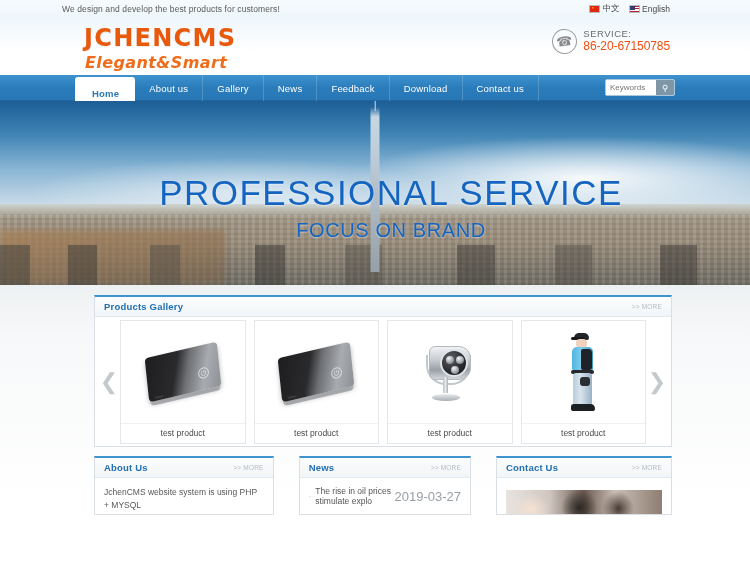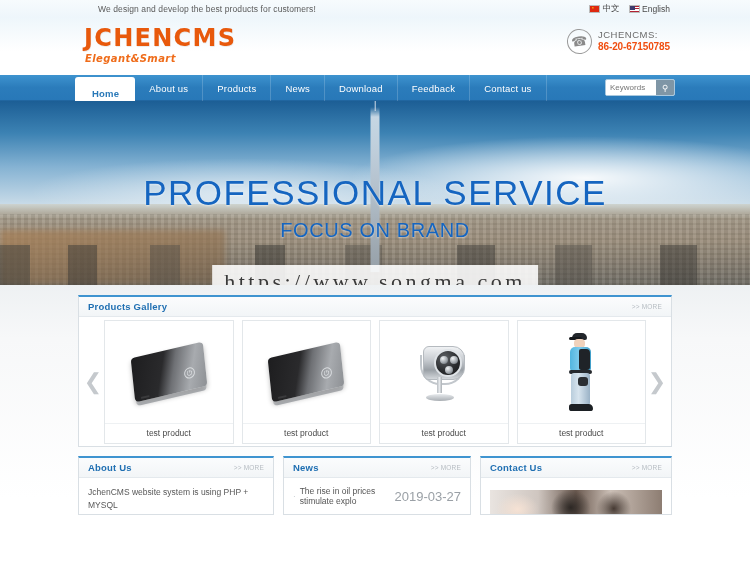--- a/index.html
+++ b/index.html
@@ -11,21 +11,21 @@
   }
 
   
   .topbar {
     height: 17px;
     background: linear-gradient(to bottom, #f7fbfd 0%, #eef6fb 100%);
     display: flex; align-items: center;
     font-size: 8.5px; color: #5a5a5a;
     position: relative;
   }
-  .topbar-slogan { margin-left: 98px; letter-spacing: 0.1px; }
+  .topbar-slogan { margin-left: 62px; letter-spacing: 0.1px; }
   .lang-group {
     position: absolute; right: 80px; top: 0; height: 17px;
     display: flex; align-items: center; gap: 9px;
   }
   .lang-item { display: flex; align-items: center; gap: 2.5px; font-size: 8.5px; color: #4a4a4a; }
   .flag { width: 11px; height: 8px; display: inline-block; position: relative; border: 0.5px solid #bbb; }
   .flag-cn { background: #de2910; }
   .flag-cn::after {
     content: ""; position: absolute; left: 1.5px; top: 1px;
     width: 2.5px; height: 2.5px; background: #ffde00;
@@ -47,33 +47,33 @@
   }
   .logo { position: absolute; left: 84px; top: 9px; }
   .logo-main {
     font-family: "DejaVu Sans", sans-serif;
     font-size: 24px; font-weight: bold; color: #e8590c;
     letter-spacing: 1.3px; line-height: 1.05;
     text-shadow: 0.5px 0.5px 0 rgba(0,0,0,0.07);
   }
   .logo-sub {
     font-family: "DejaVu Sans", sans-serif;
-    font-size: 10px; font-weight: bold; color: #ef6c1a;
+    font-size: 16px; font-weight: bold; color: #ef6c1a;
     font-style: italic; letter-spacing: 0.4px; margin-top: 2px; margin-left: 1px;
   }
   .hotline { position: absolute; right: 80px; top: 12px; display: flex; align-items: center; gap: 6px; }
   .phone-circle {
     width: 25px; height: 25px; border-radius: 50%;
     border: 1.4px solid #9a9a9a; color: #8a8a8a;
     display: flex; align-items: center; justify-content: center;
     font-size: 13px; transform: rotate(-8deg);
   }
   .hotline-text { line-height: 1.15; }
   .hotline-label { font-size: 9.5px; color: #6b6b6b; letter-spacing: 0.5px; }
-  .hotline-num { font-size: 10px; font-weight: bold; color: #f04e10; letter-spacing: -0.1px; }
+  .hotline-num { font-size: 12px; font-weight: normal; color: #f04e10; letter-spacing: -0.1px; }
 
   
   .nav {
     height: 26px;
     background: linear-gradient(to bottom, #3e93cf 0%, #2b7cbb 50%, #2878b8 100%);
     position: relative;
     border-bottom: 1px solid #2166a0;
   }
   .nav-inner {
     width: 600px; margin: 0 auto; height: 26px;
@@ -105,20 +105,21 @@
   .search-btn {
     width: 18px; height: 17px; background: #7f96a6;
     display: flex; align-items: center; justify-content: center;
     color: #fff; font-size: 8.5px; cursor: pointer;
   }
 
   
   .hero {
     height: 184px; position: relative; overflow: hidden;
     background: linear-gradient(to bottom, #1d5b8f 0%, #3e83b4 16%, #7fb0d2 32%, #c7dae8 46%, #dfe4e2 55%, #b9a891 66%, #9c8f7d 78%, #7b7468 90%, #6d6a63 100%);
+    padding-left: 16px;
   }
   .hero-sky {
     position: absolute; left: 0; top: 0; width: 100%; height: 58%;
     background:
       radial-gradient(ellipse 48% 60% at 78% 72%, rgba(255,255,255,0.92) 0%, rgba(255,255,255,0) 65%),
       radial-gradient(ellipse 40% 45% at 32% 85%, rgba(255,255,255,0.55) 0%, rgba(255,255,255,0) 70%),
       linear-gradient(to bottom, #1c5e95 0%, #3c82b3 30%, #86b3d3 62%, #cfdfea 100%);
   }
   .hero-ground {
     position: absolute; left: 0; bottom: 0; width: 100%; height: 44%;
@@ -176,20 +177,21 @@
     background: linear-gradient(to bottom, #eef1f3 0%, #f7f8f9 25%, #ffffff 100%);
     padding-top: 10px;
     height: 214px;
   }
   .container { width: 594px; margin: 0 auto; }
 
   .panel {
     background: #fff;
     border: 1px solid #d9dfe4;
     border-top: 2px solid #3f94d0;
+    margin-left: 16px;
   }
   .panel-head {
     height: 20px; display: flex; align-items: center;
     padding: 0 9px; justify-content: space-between;
     background: linear-gradient(to bottom, #fbfcfd 0%, #f2f5f7 100%);
     border-bottom: 1px solid #e4e9ed;
   }
   .panel-title { font-size: 9.5px; font-weight: bold; color: #1f6fb2; letter-spacing: 0.2px; }
   .more-link { font-size: 6.5px; color: #b6bcc2; letter-spacing: 0.2px; cursor: pointer; }
 
@@ -361,51 +363,50 @@
 </div>
 
 <div class="header">
   <div class="logo">
     <div class="logo-main">JCHENCMS</div>
     <div class="logo-sub">Elegant&amp;Smart</div>
   </div>
   <div class="hotline">
     <span class="phone-circle">☎</span>
     <span class="hotline-text">
-      <div class="hotline-label">JCHENCMS:</div>
+      <div class="hotline-label">SERVICE:</div>
       <div class="hotline-num">86-20-67150785</div>
     </span>
   </div>
 </div>
 
 <div class="nav">
   <div class="nav-inner">
     <div class="nav-item active">Home</div>
     <div class="nav-item">About us</div>
-    <div class="nav-item">Products</div>
+    <div class="nav-item">Gallery</div>
     <div class="nav-item">News</div>
+    <div class="nav-item">Feedback</div>
     <div class="nav-item">Download</div>
-    <div class="nav-item">Feedback</div>
     <div class="nav-item">Contact us</div>
     <div class="nav-search">
       <input type="text" placeholder="Keywords" style="">
       <span class="search-btn">⚲</span>
     </div>
   </div>
 </div>
 
 <div class="hero">
   <div class="hero-sky"></div>
   <div class="hero-ground"></div>
   <div class="hero-left-dune"></div>
   <div class="hero-buildings"></div>
   <div class="hero-tower"></div>
   <div class="hero-h1">PROFESSIONAL SERVICE</div>
   <div class="hero-h2">FOCUS ON BRAND</div>
-  <div class="hero-watermark">https://www.songma.com</div>
 </div>
 
 <div class="page-bg">
   <div class="container">
 
     <div class="panel">
       <div class="panel-head">
         <span class="panel-title">Products Gallery</span>
         <span class="more-link">&gt;&gt; MORE</span>
       </div>

